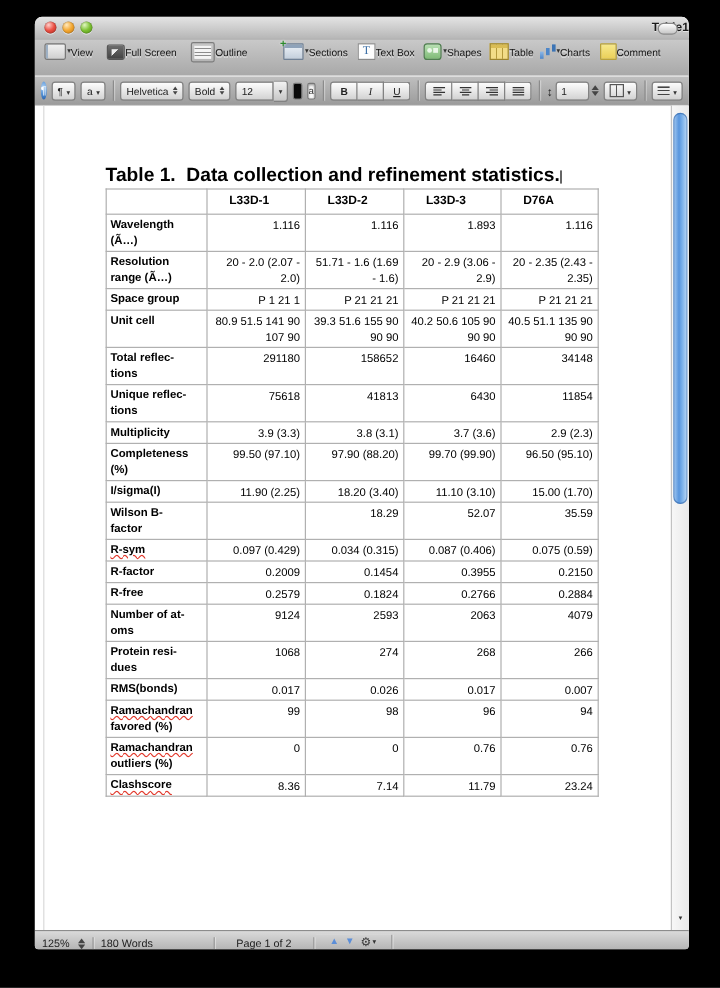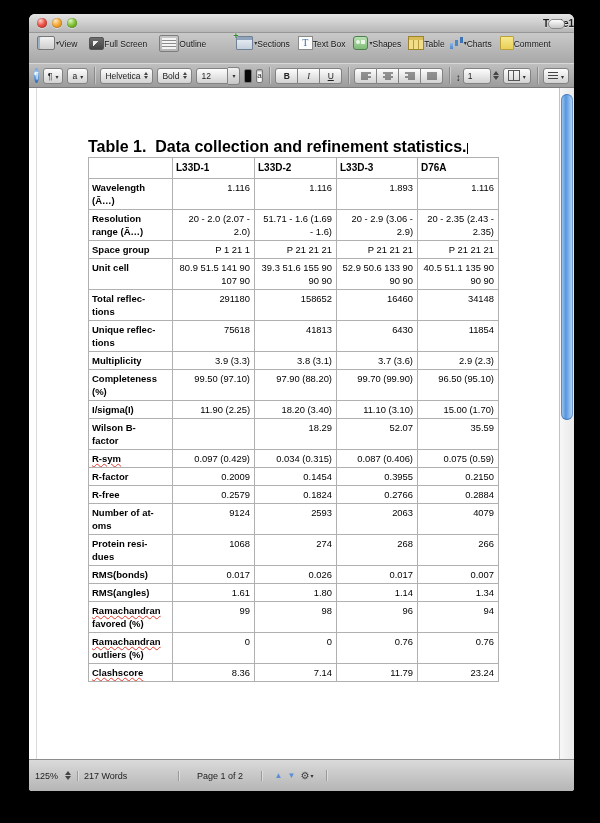--- a/index.html
+++ b/index.html
@@ -98,38 +98,38 @@
   .list-glyph{width:10px;height:8px;background:repeating-linear-gradient(#444 0 1px,transparent 1px 3px);}
   
   .content{position:absolute;top:74px;bottom:16px;left:0;right:0;background:#fff;}
   .content::before{content:"";position:absolute;left:7px;top:0;bottom:0;width:1px;background:#dadada;}
   .doc-title{position:absolute;left:59px;top:50px;font-size:16px;font-weight:bold;color:#000;white-space:pre;}
   .caret{display:inline-block;width:1px;height:11px;background:#000;margin-left:1px;vertical-align:-2px;}
   table.stats{position:absolute;left:59px;top:69px;width:410px;border-collapse:collapse;table-layout:fixed;}
   .stats th,.stats td{border:1px solid #b0b0b0;vertical-align:top;white-space:pre-line;overflow:hidden;
     line-height:13px;}
   .stats th{text-align:left;font-weight:bold;font-size:9.5px;padding:2px 3px;color:#000;}
-  .stats tr.hdr th{font-size:10px;padding:3px 3px 4px;}
+  .stats tr.hdr th{font-size:10px;padding:3px 18px 4px;}
   .stats td{text-align:right;font-size:9.4px;padding:2px 4px 2px 2px;color:#000;}
   .lbl-line{display:block;}
   .misspell{text-decoration:underline;text-decoration-style:wavy;text-decoration-color:#e23b2e;
     text-decoration-thickness:1px;text-underline-offset:1px;}
   
   .scrollbar{position:absolute;top:0;right:0;bottom:0;width:15px;background:linear-gradient(90deg,#f7f7f7,#e9e9e9);
     border-left:1px solid #c2c2c2;box-sizing:border-box;}
   .sb-up{position:absolute;top:1px;left:0;right:0;text-align:center;}
   .sb-up::before{content:"▲";font-size:5px;color:#333;}
   .sb-down{position:absolute;bottom:3px;left:0;right:0;text-align:center;}
   .sb-down::before{content:"▼";font-size:5px;color:#333;}
   .sb-thumb{position:absolute;left:1px;right:1px;top:6px;height:326px;border-radius:7px;
     background:linear-gradient(90deg,#aacdf2 0%,#5795de 40%,#7fb3ea 65%,#c2dcf7 100%);
     box-shadow:inset 0 0 0 1px rgba(42,92,160,.55);}
   
-  .statusbar{position:absolute;left:0;right:0;bottom:0;height:32px;background:linear-gradient(#dadada,#b5b5b5);
-    border-top:1px solid #8c8c8c;box-sizing:border-box;display:flex;align-items:center;font-size:9px;color:#222;}
+  .statusbar{position:absolute;left:0;right:0;bottom:0;height:16px;background:linear-gradient(#dadada,#b5b5b5);
+    border-top:1px solid #8c8c8c;box-sizing:border-box;display:flex;align-items:flex-end;font-size:9px;color:#222;}
   .sb-sec{display:flex;align-items:center;padding:0 6px;border-right:1px solid #9a9a9a;
     box-shadow:1px 0 0 rgba(255,255,255,.4);gap:4px;}
   .sb-sec.zoom{width:36px;justify-content:space-between;}
   .sb-sec.words{width:88px;}
   .sb-sec.page{width:70px;justify-content:center;}
   .sb-sec.nav{width:52px;justify-content:center;gap:5px;}
   .navtri{font-size:8px;color:#5b8ed8;line-height:8px;}
   .gear{display:flex;align-items:center;gap:1px;}
   .gear::before{content:"⚙";font-size:10px;color:#3c3c3c;}
   .gear::after{content:"▾";font-size:6px;color:#333;}
@@ -380,21 +380,21 @@
             <td>P 21 21 21</td>
             <td>P 21 21 21</td>
             <td>P 21 21 21</td>
           </tr>
           <tr>
             <th><span class="lbl-line">Unit cell</span></th>
             <td>80.9 51.5 141 90
 107 90</td>
             <td>39.3 51.6 155 90
 90 90</td>
-            <td>52.9 50.6 133 90
+            <td>40.2 50.6 105 90
 90 90</td>
             <td>40.5 51.1 135 90
 90 90</td>
           </tr>
           <tr>
             <th><span class="lbl-line">Total reflec-</span><span class="lbl-line">tions</span></th>
             <td>291180</td>
             <td>158652</td>
             <td>16460</td>
             <td>34148</td>
@@ -468,27 +468,20 @@
             <td>274</td>
             <td>268</td>
             <td>266</td>
           </tr>
           <tr>
             <th><span class="lbl-line">RMS(bonds)</span></th>
             <td>0.017</td>
             <td>0.026</td>
             <td>0.017</td>
             <td>0.007</td>
-          </tr>
-          <tr>
-            <th><span class="lbl-line">RMS(angles)</span></th>
-            <td>1.61</td>
-            <td>1.80</td>
-            <td>1.14</td>
-            <td>1.34</td>
           </tr>
           <tr>
             <th><span class="lbl-line misspell">Ramachandran</span><span class="lbl-line">favored (%)</span></th>
             <td>99</td>
             <td>98</td>
             <td>96</td>
             <td>94</td>
           </tr>
           <tr>
             <th><span class="lbl-line misspell">Ramachandran</span><span class="lbl-line">outliers (%)</span></th>
@@ -516,21 +509,21 @@
 
   <div class="statusbar">
     <div class="sb-sec zoom">
       <span>125%</span>
       <span class="stepper">
           <i class="u"></i>
           <i class="d"></i>
         </span>
     </div>
     <div class="sb-sec words">
-      <span>217 Words</span>
+      <span>180 Words</span>
     </div>
     <div class="sb-sec page">
       <span>Page 1 of 2</span>
     </div>
     <div class="sb-sec nav">
       <span class="navtri">▲</span>
       <span class="navtri">▼</span>
       <span class="gear"></span>
     </div>
     <div class="sb-fill"></div>

